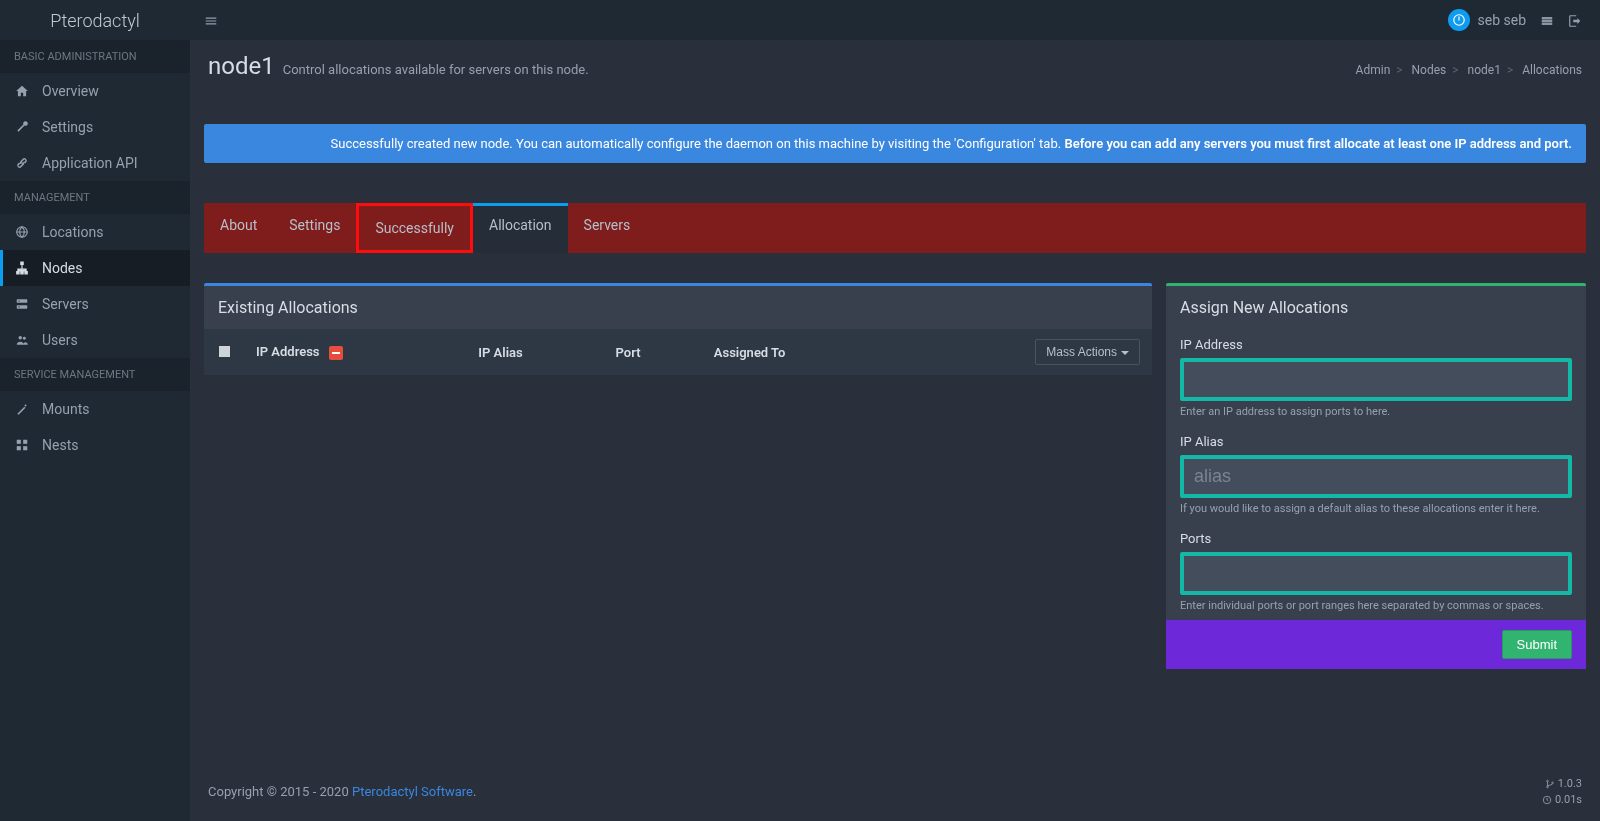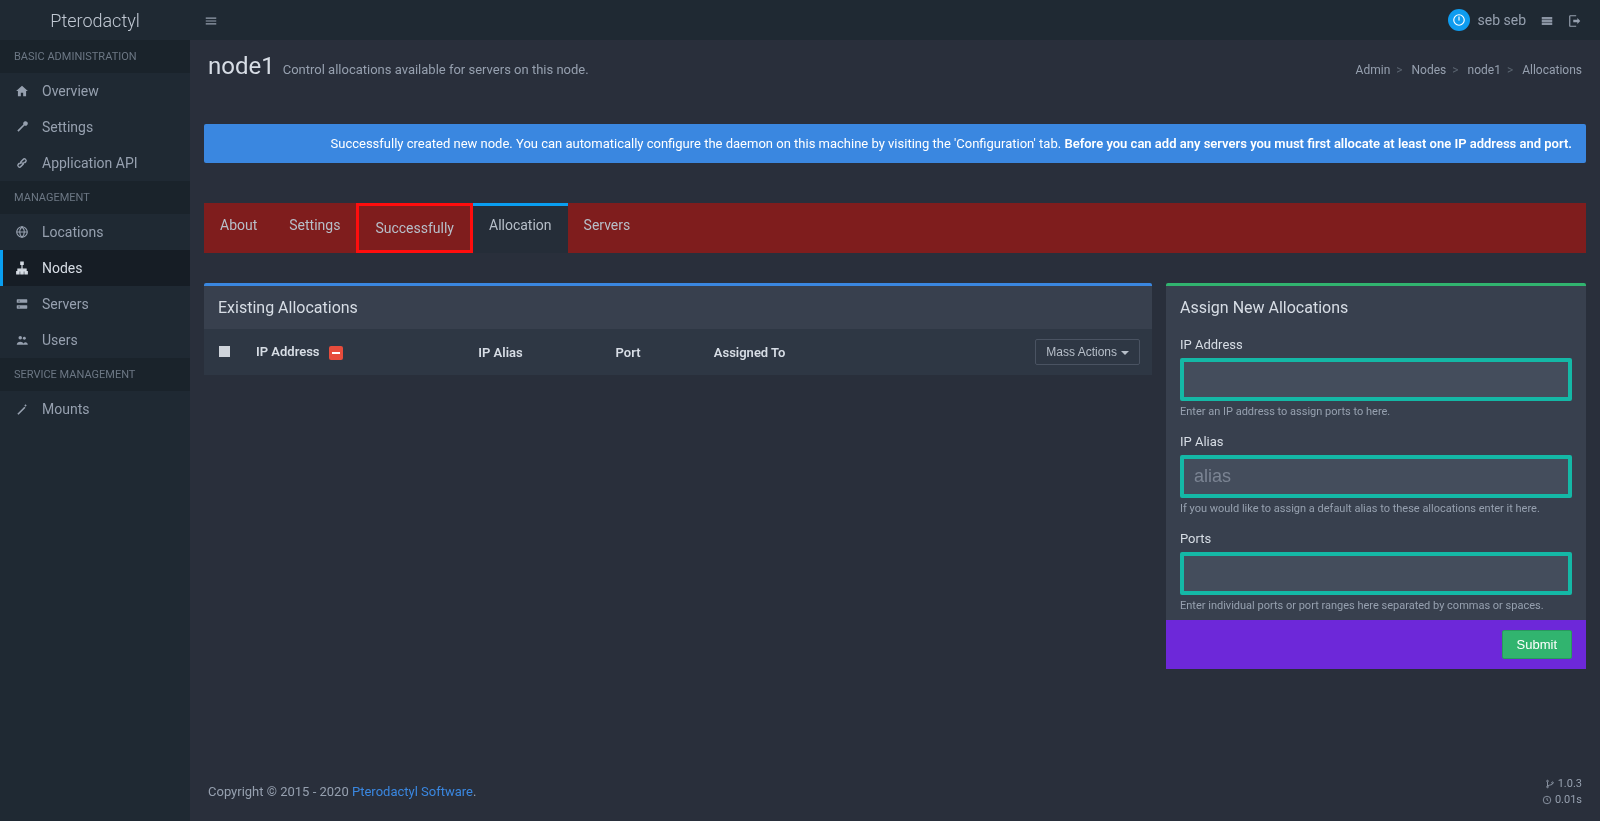--- a/index.html
+++ b/index.html
@@ -158,20 +158,31 @@
   </div>
   <div class="sidebar-header">SERVICE MANAGEMENT</div>
   <div class="sidebar-item">
     <span class="sidebar-icon">
         <svg class="ico" viewBox="0 0 24 24">
           <path d="M4 20l12-12 2 2L6 22zM18 4l2 2-2 2-2-2z"></path>
         </svg>
       </span>
     <span>Mounts</span>
   </div>
+  <div class="sidebar-item">
+    <span class="sidebar-icon">
+        <svg class="ico" viewBox="0 0 24 24">
+          <rect x="3" y="3" width="7" height="7"></rect>
+          <rect x="14" y="3" width="7" height="7"></rect>
+          <rect x="3" y="14" width="7" height="7"></rect>
+          <rect x="14" y="14" width="7" height="7"></rect>
+        </svg>
+      </span>
+    <span>Nests</span>
+  </div>
 </div>
 
 <div class="main">
   <div class="content-header">
     <span class="page-title">node1</span>
     <span class="page-subtitle">Control allocations available for servers on this node.</span>
     <div class="breadcrumb">
       <a href="#">Admin</a><span class="sep">&gt;</span>
       <a href="#">Nodes</a><span class="sep">&gt;</span>
       <a href="#">node1</a><span class="sep">&gt;</span>

